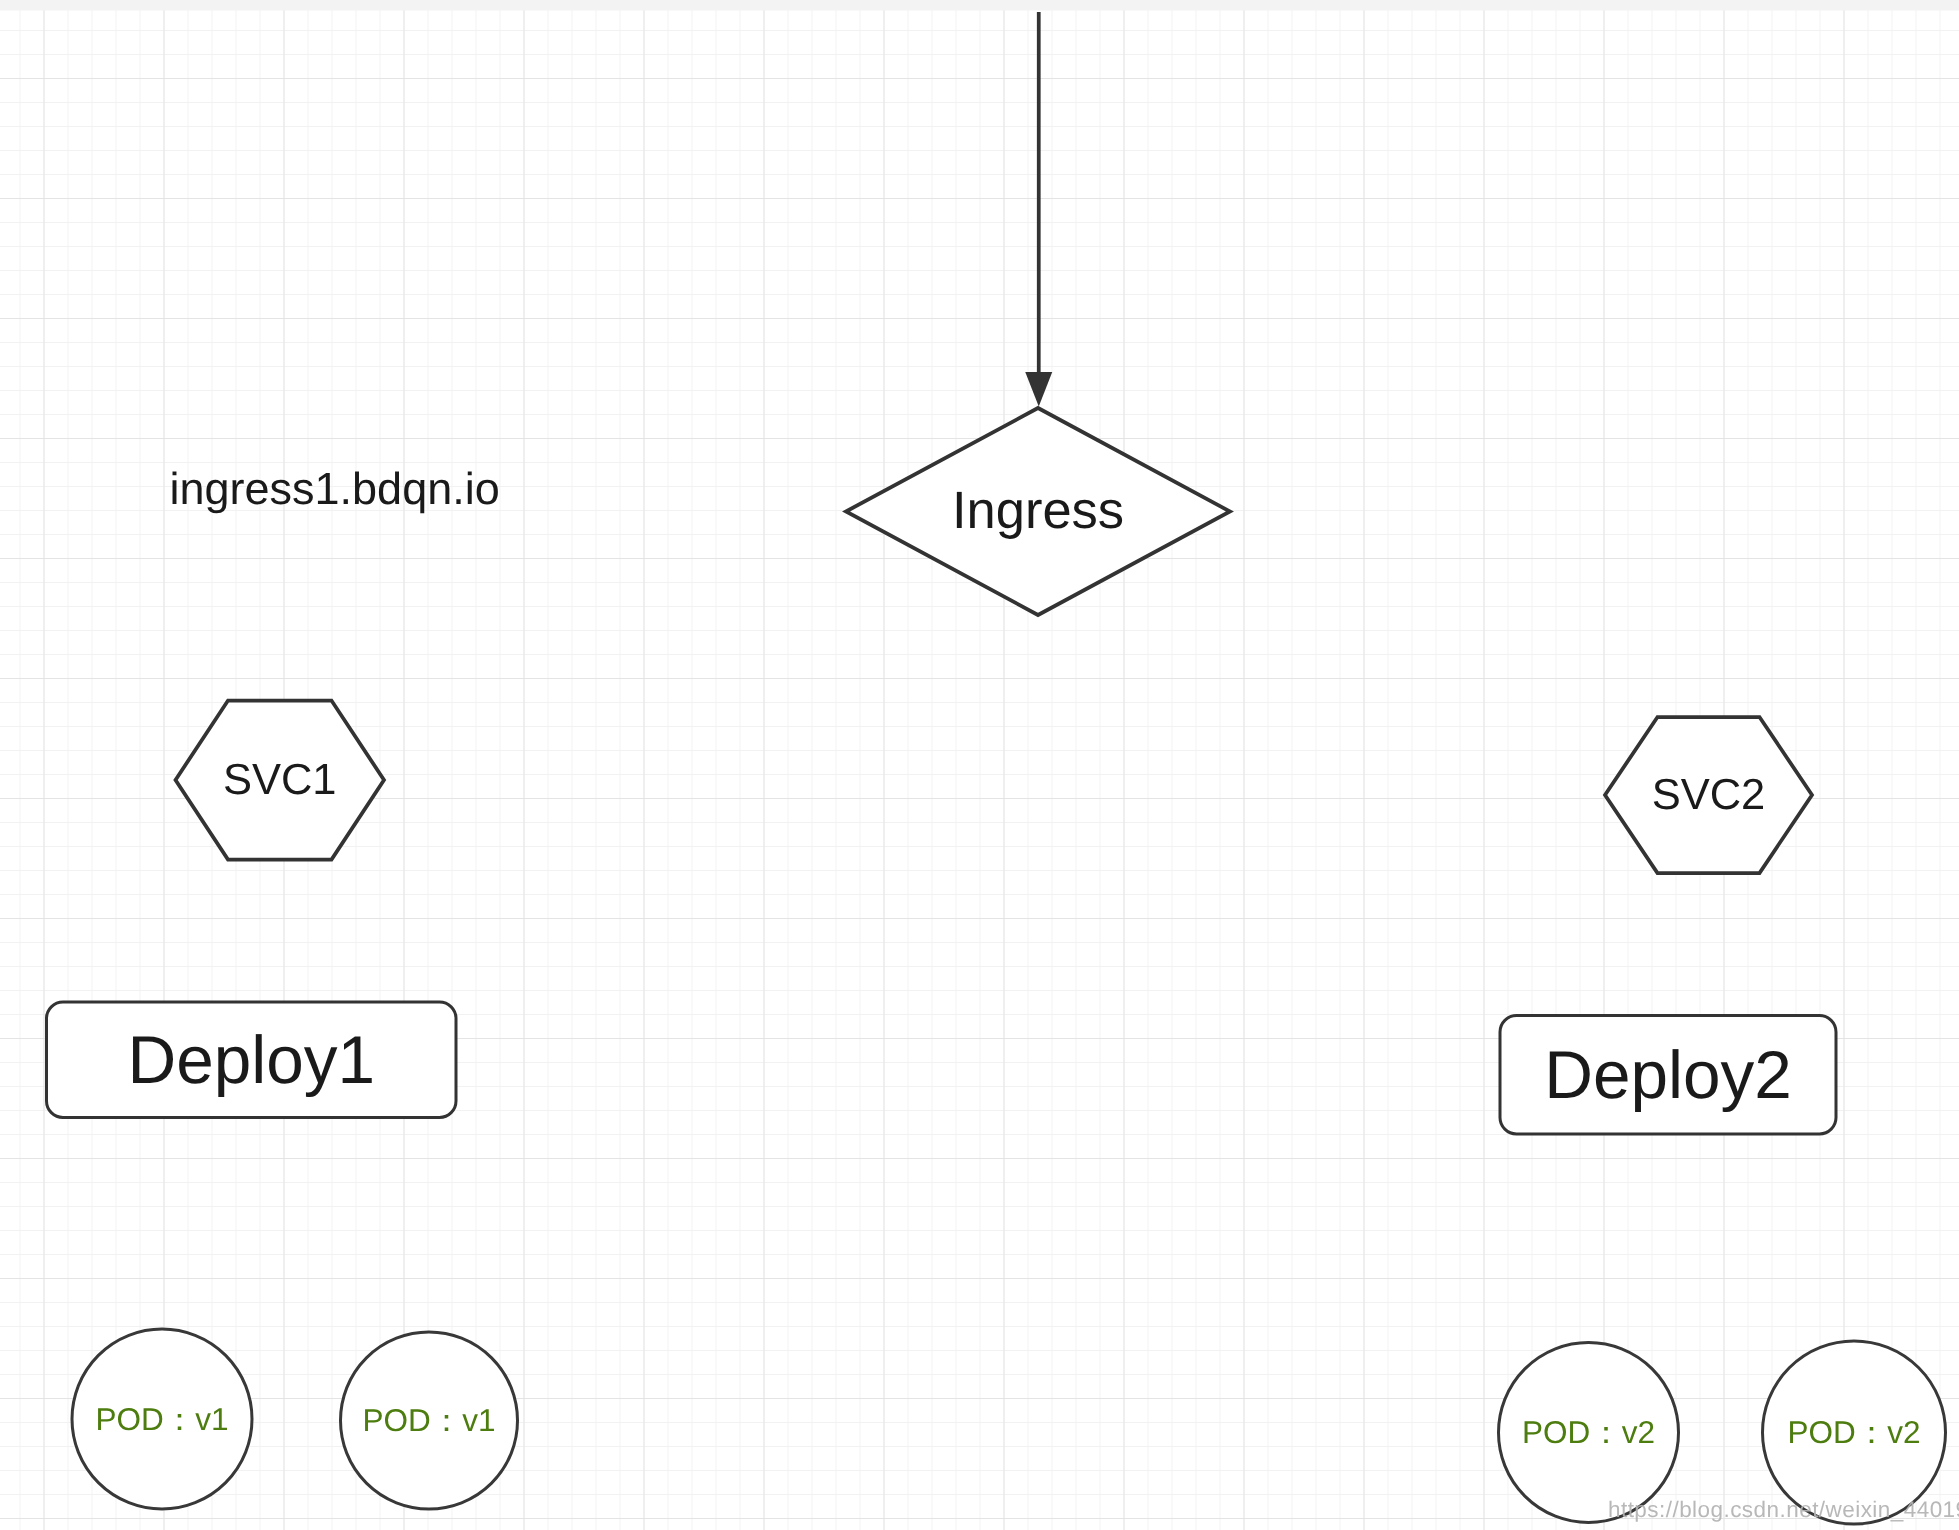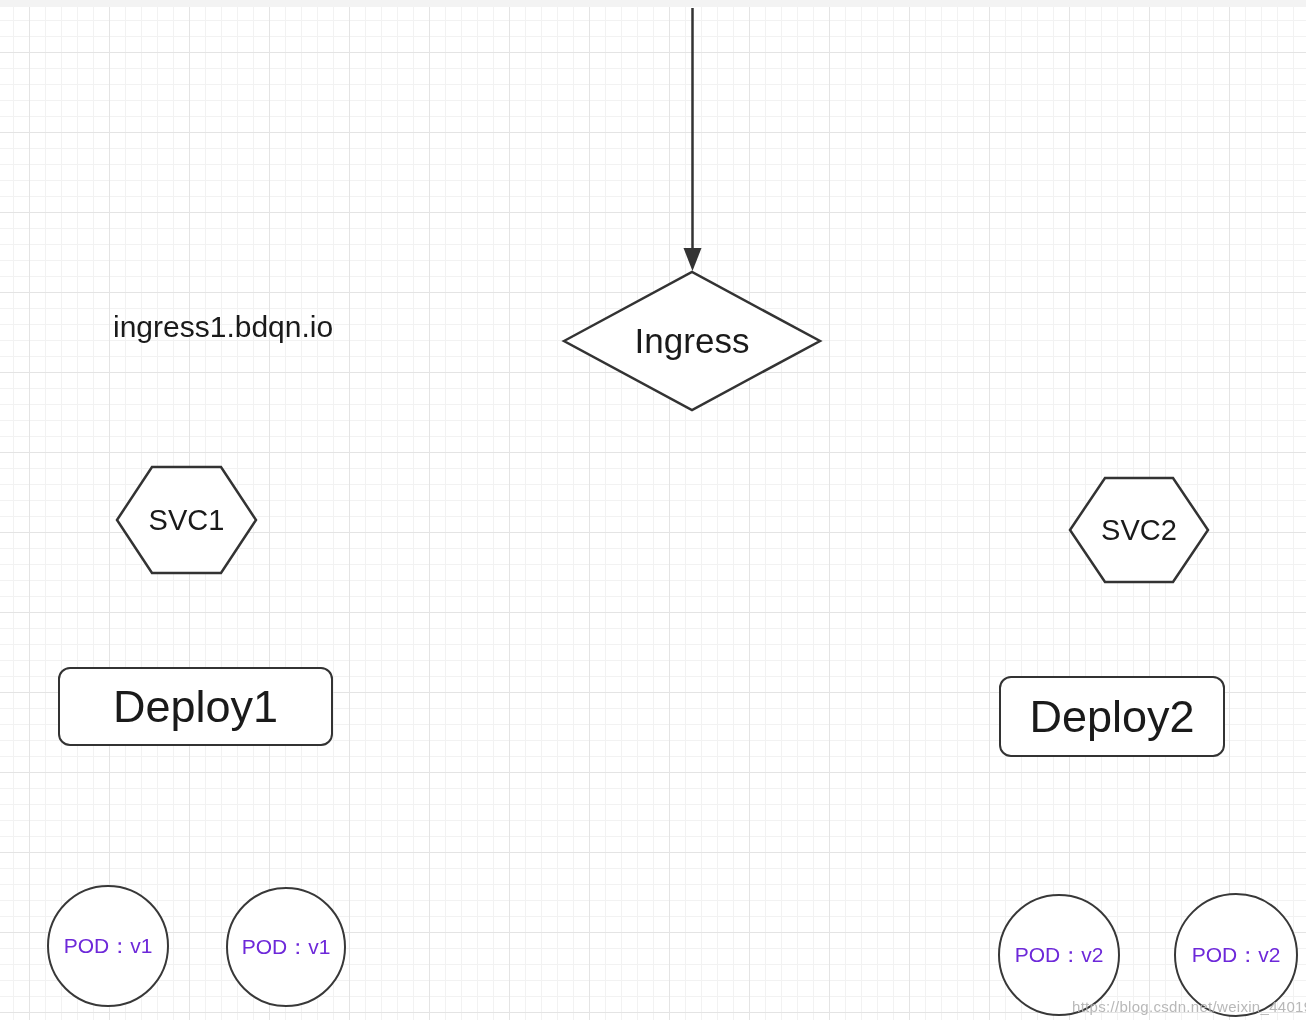--- a/index.html
+++ b/index.html
@@ -64,29 +64,29 @@
     background: #ffffff;
     border: 2.5px solid #333333;
     border-radius: 12px;
     color: #1a1a1a;
     font-size: 45px;
     display: flex;
     align-items: center;
     justify-content: center;
     white-space: nowrap;
   }
-  .deploy1 { left: 30px; top: 667px; width: 275px; height: 79px; margin-left: 28px; }
+  .deploy1 { left: 30px; top: 667px; width: 275px; height: 79px; }
   .deploy2 { left: 999px; top: 676px; width: 226px; height: 81px; }
   .pod {
     position: absolute;
     box-sizing: border-box;
     background: #ffffff;
     border: 2.5px solid #383838;
     border-radius: 50%;
-    color: #6d28d9;
+    color: #4d7c0f;
     font-size: 21px;
     display: flex;
     align-items: center;
     justify-content: center;
     white-space: nowrap;
   }
   .pod-l1 { left: 47px;   top: 885px; width: 122px; height: 122px; }
   .pod-l2 { left: 226px;  top: 887px; width: 120px; height: 120px; }
   .pod-r1 { left: 998px;  top: 894px; width: 122px; height: 122px; }
   .pod-r2 { left: 1174px; top: 893px; width: 124px; height: 124px; }

